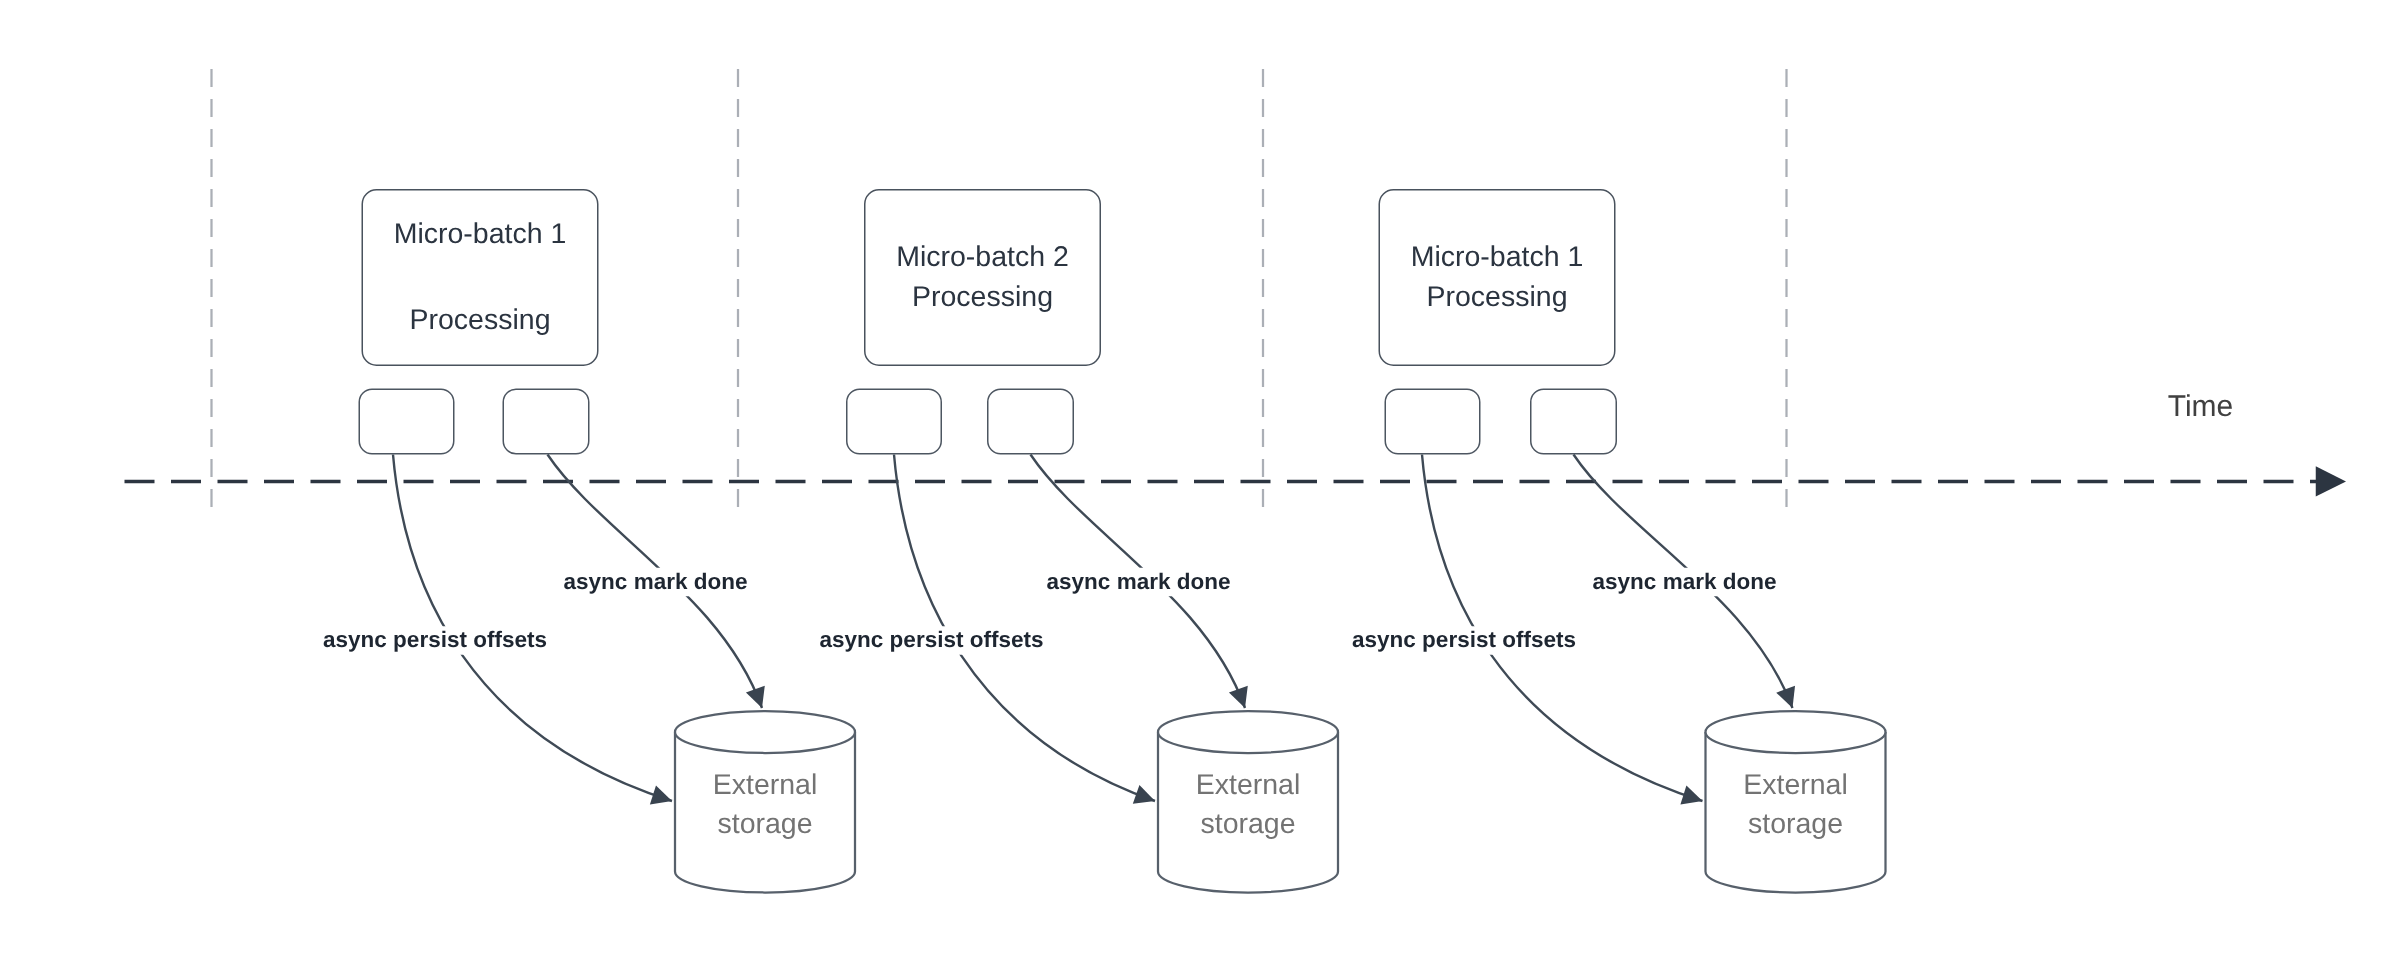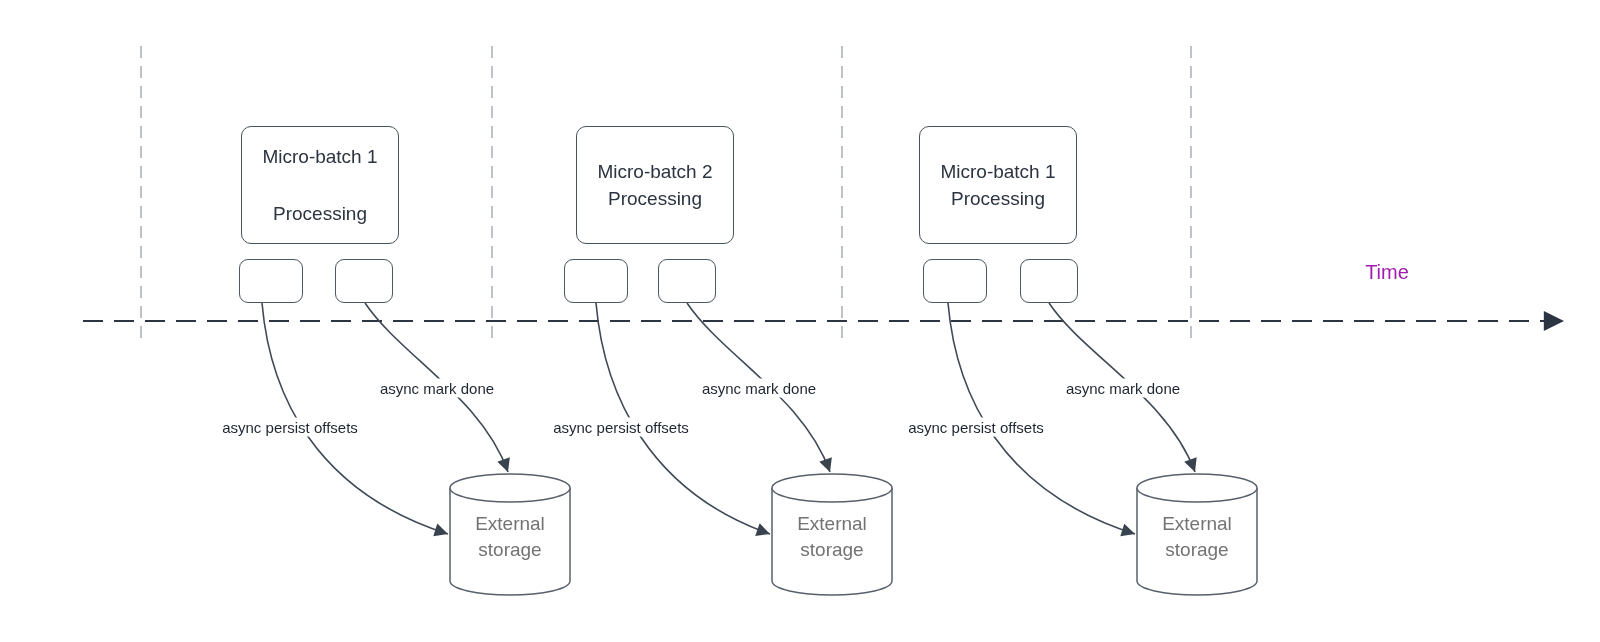--- a/index.html
+++ b/index.html
@@ -48,43 +48,43 @@
     box-sizing: border-box;
   }
   .minibox.a { width: 64px; }
   .minibox.b { width: 58px; }
   .edge-label {
     position: absolute;
     z-index: 3;
     transform: translate(-50%, -50%);
     white-space: nowrap;
     font-size: 15px;
-    font-weight: normal;
+    font-weight: bold;
     color: #1e2631;
     background: #ffffff;
     padding: 1px 3px;
   }
   .storage-label {
     position: absolute;
     z-index: 2;
     width: 120px;
     top: 511px;
     text-align: center;
     font-size: 19px;
     line-height: 26px;
     color: #737373;
   }
   .time-label {
     position: absolute;
     z-index: 2;
     transform: translate(-50%, -50%);
-    left: 1387px;
+    left: 1467px;
     top: 272px;
     font-size: 20px;
-    color: #a21caf;
+    color: #404040;
     white-space: nowrap;
   }
 </style>
 </head>
 <body>
 
 <div id="canvas">
 
   <svg id="edges-svg" width="1600" height="642" viewBox="0 0 1600 642">
     <defs>

